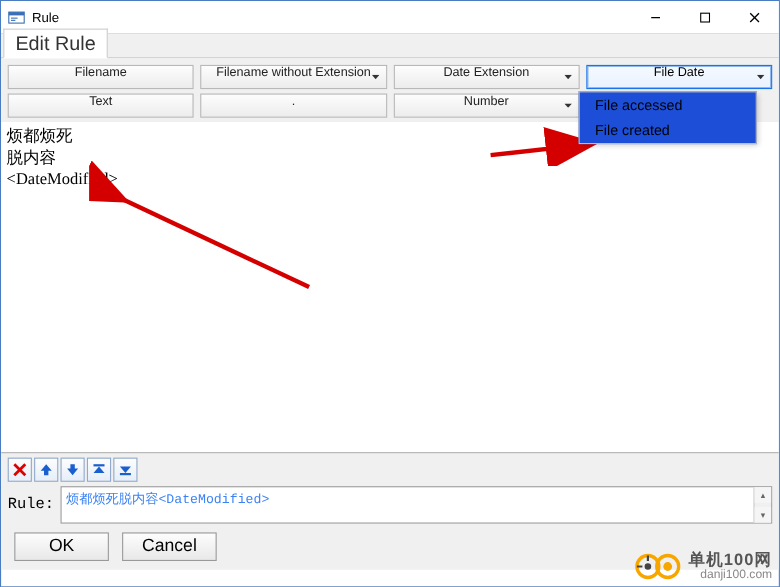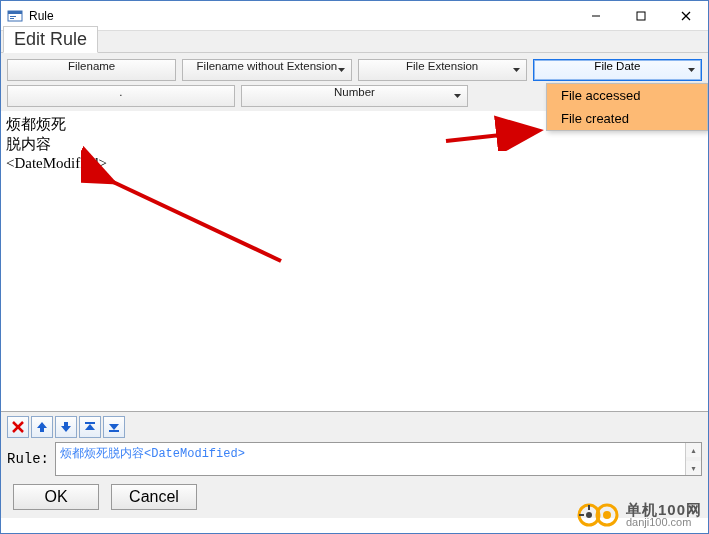--- a/index.html
+++ b/index.html
@@ -160,23 +160,23 @@
     height: 26px;
     background: linear-gradient(#fdfdfd, #e8e8e8);
     border: 1px solid #999;
     display: flex; align-items: center; justify-content: center;
     font-size: 16px;
     color: #000;
   }
   .dropdown-menu {
     position: absolute;
     top: 82px;
-    right: 0;
+    right: 20px;
     width: 162px;
-    background: #fdba74;
+    background: #1d4ed8;
     border: 1px solid #bdbdbd;
     box-shadow: 2px 2px 5px rgba(0,0,0,0.2);
     z-index: 50;
   }
   .dropdown-menu .mi {
     padding: 4px 14px;
     font-size: 13px;
     color: #000;
   }
   .arrow {
@@ -190,21 +190,21 @@
     bottom: 4px;
     display: flex;
     align-items: center;
     gap: 6px;
     z-index: 60;
   }
   .watermark .wm-logo {
     width: 44px; height: 26px;
     position: relative;
   }
-  .watermark .wm-text { display: flex; flex-direction: column; line-height: 1.05; }
+  .watermark .wm-text { display: flex; flex-direction: column; line-height: 1.05; align-items: flex-end; }
   .watermark .wm-line1 { font-size: 15px; color: #555; font-weight: 600; letter-spacing: 1px; }
   .watermark .wm-line2 { font-size: 11px; color: #888; }
 </style>
 </head>
 <body>
 
 <div class="titlebar">
   <span class="icon">
     <svg width="16" height="16" viewBox="0 0 16 16">
       <rect x="1" y="3" width="14" height="10" fill="#fff" stroke="#3b6fb5" stroke-width="1"></rect>
@@ -244,37 +244,40 @@
     </div>
     <div class="tbtn">
       <span>Filename without Extension</span>
       <span class="chev">
           <svg width="7" height="4">
             <polygon points="0,0 7,0 3.5,4" fill="#333"></polygon>
           </svg>
         </span>
     </div>
     <div class="tbtn">
-      <span>File Extension</span>
+      <span>Date Extension</span>
       <span class="chev">
           <svg width="7" height="4">
             <polygon points="0,0 7,0 3.5,4" fill="#333"></polygon>
           </svg>
         </span>
     </div>
     <div class="tbtn active">
       <span>File Date</span>
       <span class="chev">
           <svg width="7" height="4">
             <polygon points="0,0 7,0 3.5,4" fill="#333"></polygon>
           </svg>
         </span>
     </div>
   </div>
   <div class="toolbar-row">
+    <div class="tbtn">
+      <span>Text</span>
+    </div>
     <div class="tbtn">
       <span>.</span>
     </div>
     <div class="tbtn">
       <span>Number</span>
       <span class="chev">
           <svg width="7" height="4">
             <polygon points="0,0 7,0 3.5,4" fill="#333"></polygon>
           </svg>
         </span>

